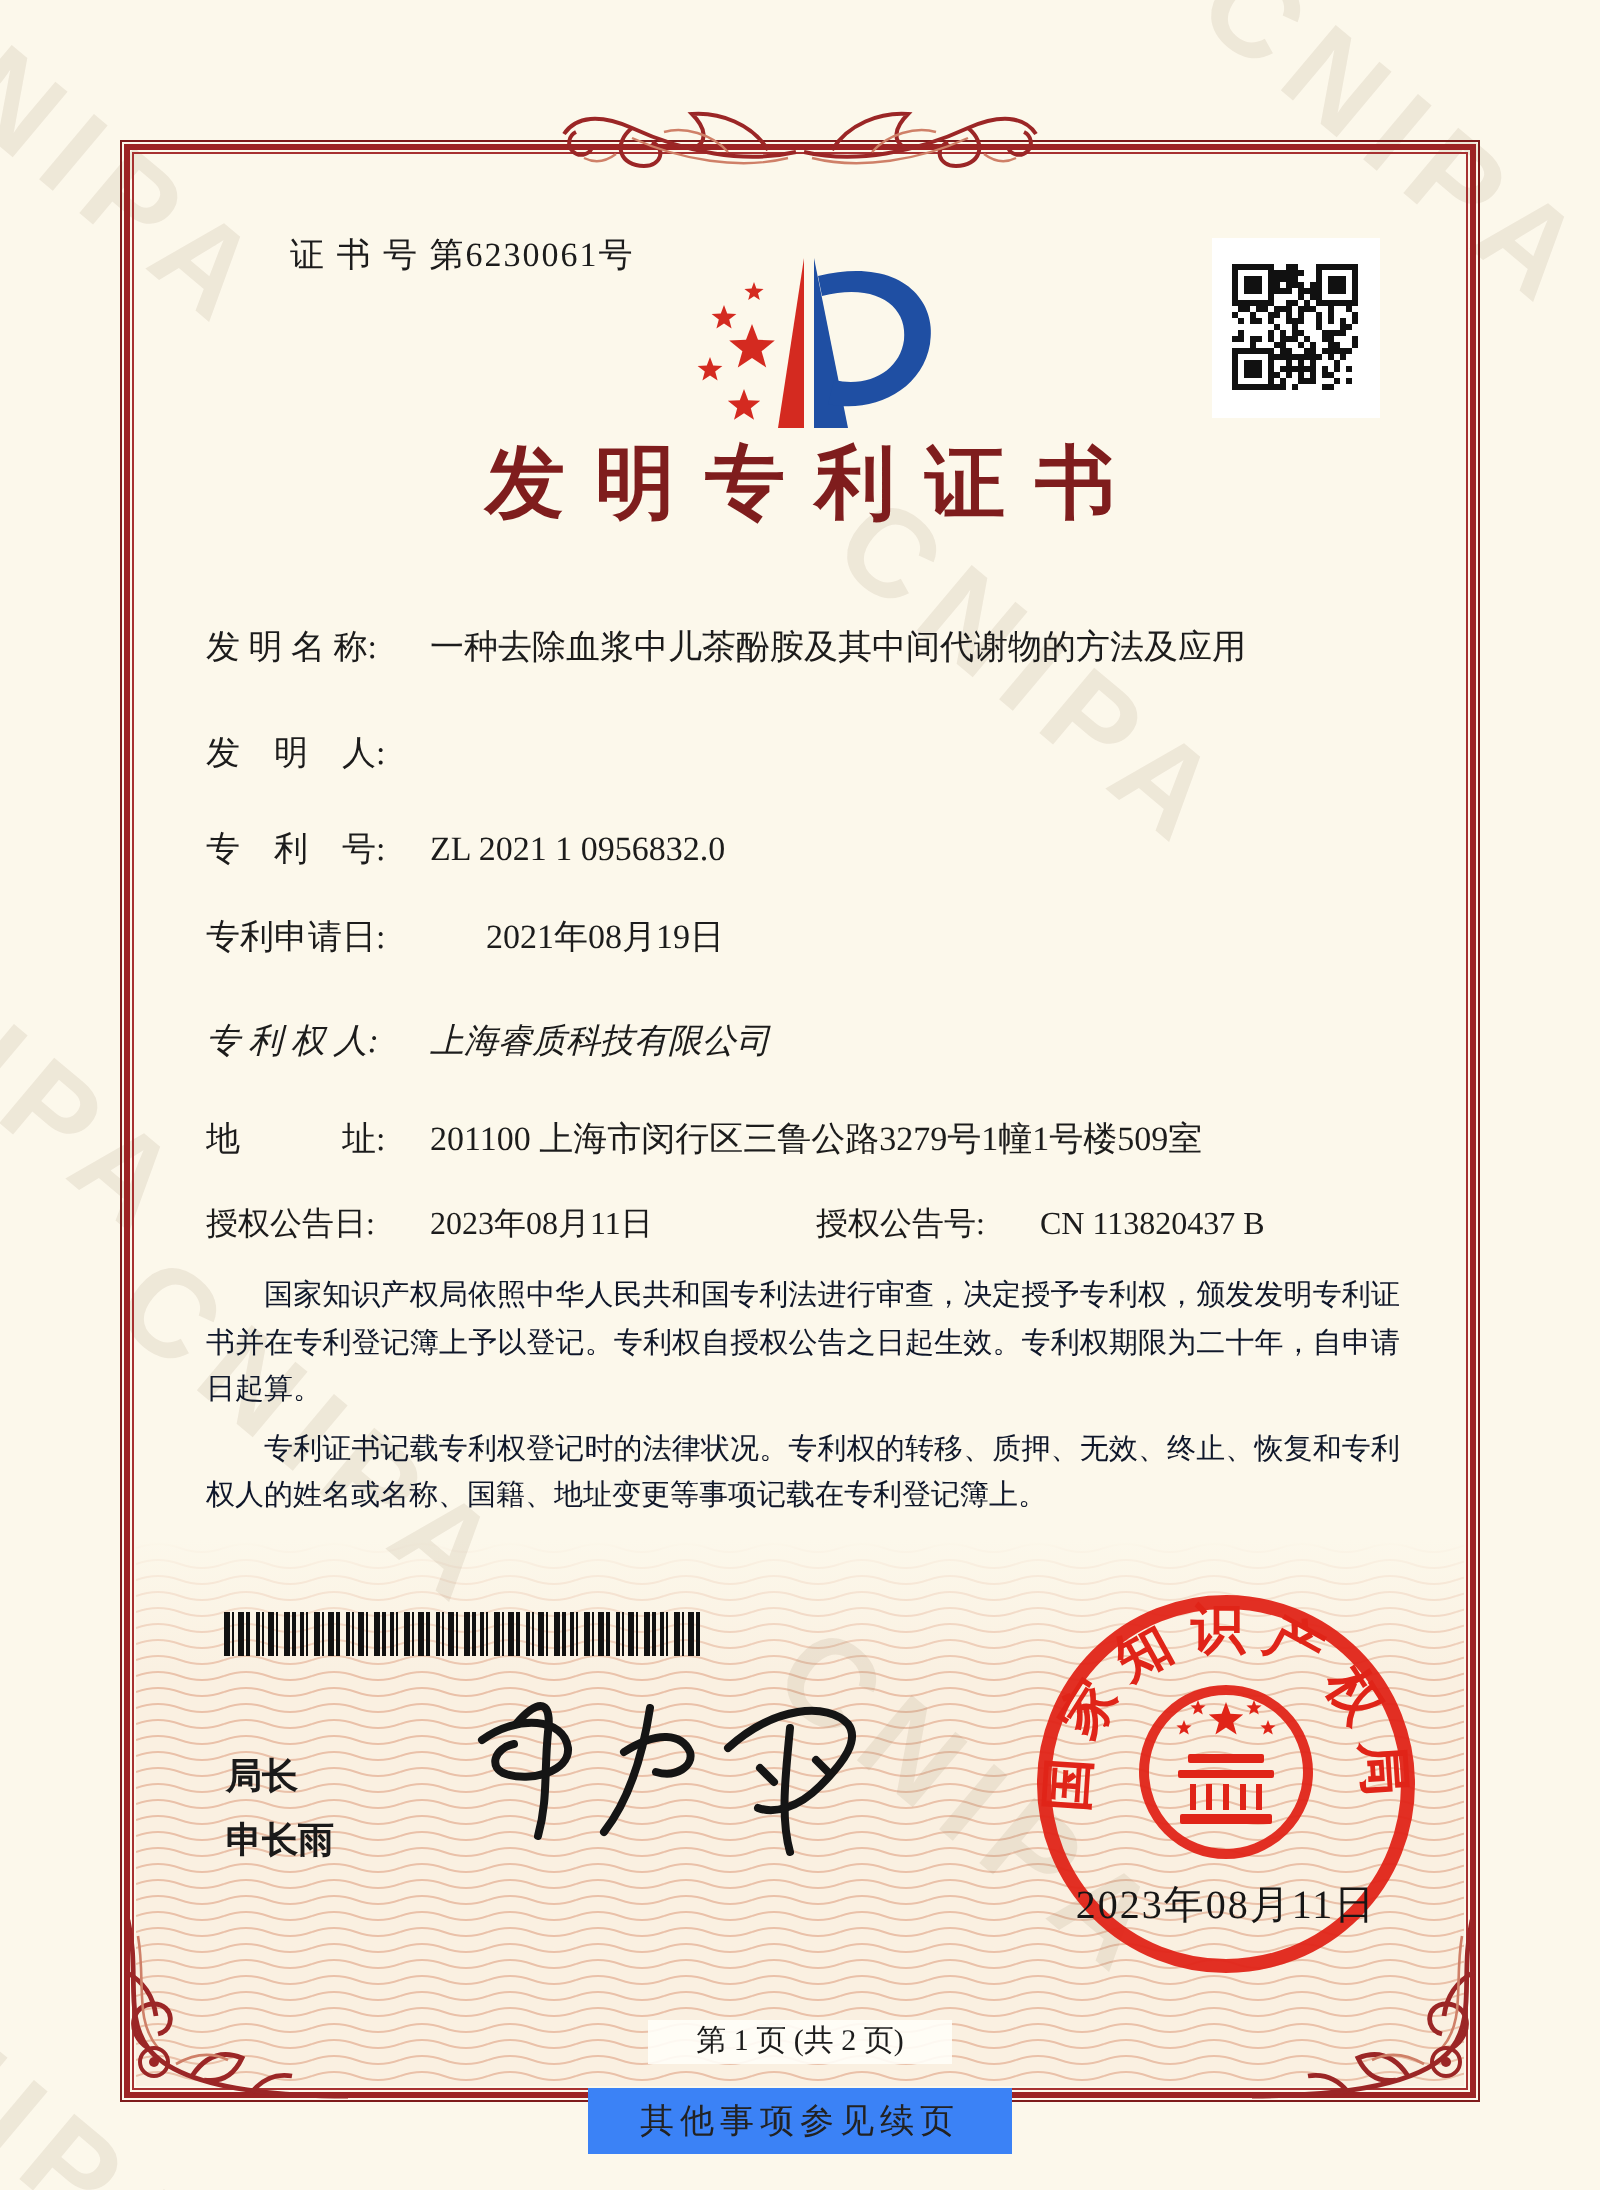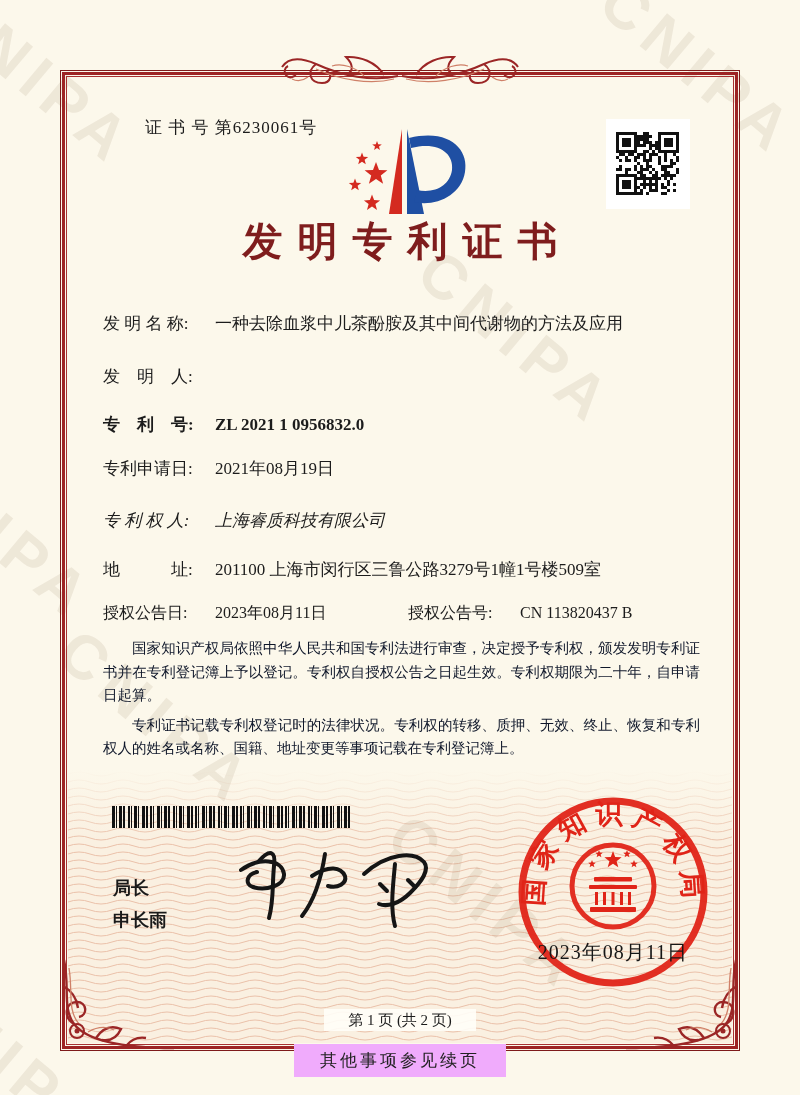--- a/index.html
+++ b/index.html
@@ -46,21 +46,21 @@
   .sig-name{position:absolute;left:113px;top:908px;z-index:4;font:600 18px "Liberation Sans","DejaVu Sans",sans-serif;color:#1a1a1a;}
   .signature{position:absolute;left:228px;top:836px;z-index:4;}
   .seal{position:absolute;left:513px;top:792px;z-index:4;}
   .page-num{
     position:absolute;left:0;top:1011px;width:100%;text-align:center;z-index:4;font-size:15px;
   }
   .page-num span{background:rgba(255,254,248,0.9);padding:3px 24px;}
   .cont-note{
     position:absolute;left:0;top:1049px;width:100%;text-align:center;z-index:4;font-size:17px;letter-spacing:3px;
   }
-  .cont-note span{background:#f0abfc;padding:7px 26px;color:#222;}
+  .cont-note span{background:#3b82f6;padding:7px 26px;color:#222;}
 </style>
 </head>
 <body>
 
 <div class="page">
 
   <div class="wm" style="left:-30px;top:-25px;">CNIPA</div>
   <div class="wm" style="left:632px;top:-35px;">CNIPA</div>
   <div class="wm" style="left:450px;top:235px;">CNIPA</div>
   <div class="wm" style="left:-70px;top:430px;">CNIPA</div>
@@ -317,25 +317,25 @@
 
   <div class="title">发明专利证书</div>
 
   <div class="row" style="top:311px;">
     <span class="flabel">发 明 名 称: </span>
     <span class="fvalue">一种去除血浆中儿茶酚胺及其中间代谢物的方法及应用</span>
   </div>
   <div class="row" style="top:364px;">
     <span class="flabel">发　明　人: </span>
   </div>
-  <div class="row" style="top:412px;font-weight:bold;">
+  <div class="row" style="top:412px;">
     <span class="flabel">专　利　号: </span>
     <span class="fvalue">ZL 2021 1 0956832.0</span>
   </div>
-  <div class="row" style="top:456px;">
+  <div class="row" style="top:456px;gap:28px;">
     <span class="flabel">专利申请日: </span>
     <span class="fvalue">2021年08月19日</span>
   </div>
   <div class="row" style="top:508px;font-style:italic;">
     <span class="flabel">专 利 权 人: </span>
     <span class="fvalue">上海睿质科技有限公司</span>
   </div>
   <div class="row" style="top:557px;">
     <span class="flabel">地　　　址: </span>
     <span class="fvalue">201100 上海市闵行区三鲁公路3279号1幢1号楼509室</span>

